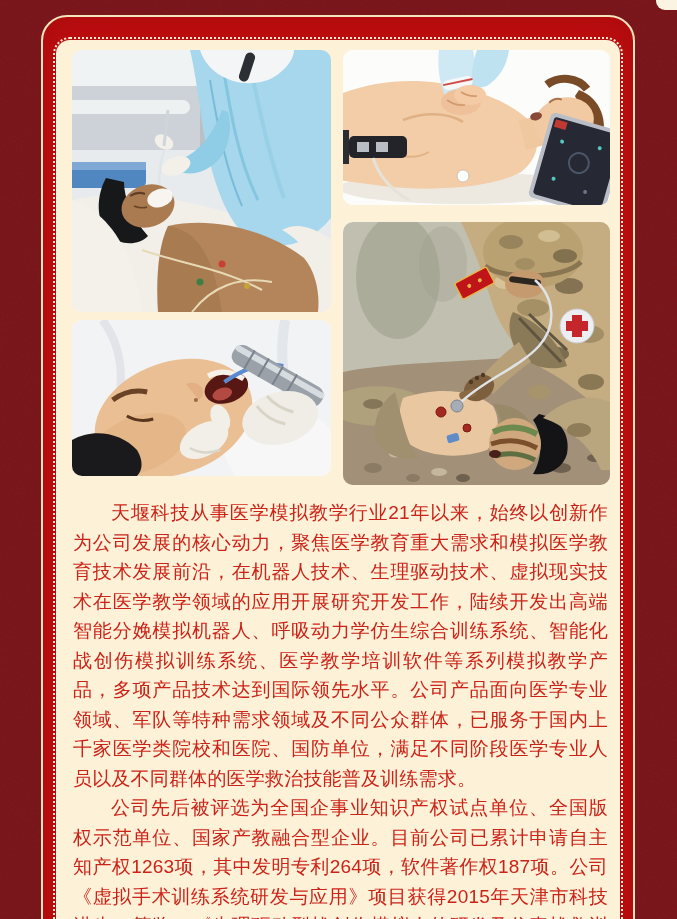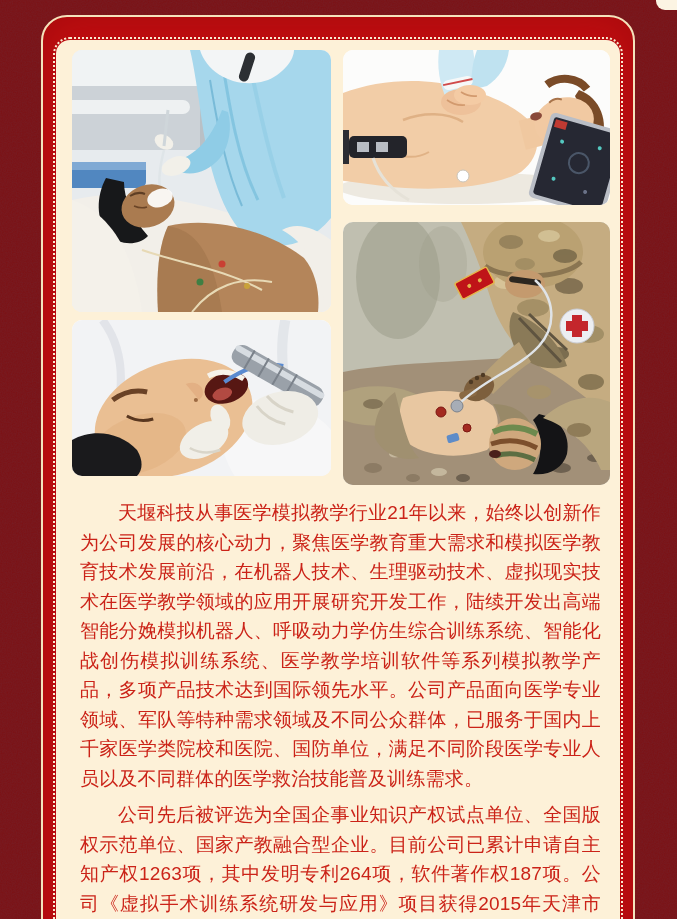--- a/index.html
+++ b/index.html
@@ -49,21 +49,21 @@
   .p2 { height:155px; margin-bottom:17px; }
   .p4 { height:263px; }
   .article {
     margin:13px 12px 0 17px;
     color:#cb2318;
     font-size:19px;
     line-height:29.5px;
     letter-spacing:.2px;
     text-align:justify;
   }
-  .article p { margin:7px; text-indent:2em; word-break:break-all; }
+  .article p { margin:0; text-indent:2em; word-break:break-all; }
 </style>
 </head>
 <body>
 
 <div class="page">
 
   <svg class="noise" width="677" height="919" aria-hidden="true">
     <filter id="grain">
       <feTurbulence type="fractalNoise" baseFrequency="0.8" numOctaves="3" stitchTiles="stitch"></feTurbulence>
       <feColorMatrix type="matrix" values="0 0 0 0 0.17  0 0 0 0 0.02  0 0 0 0 0.03  0 0 0 0.55 0"></feColorMatrix>

